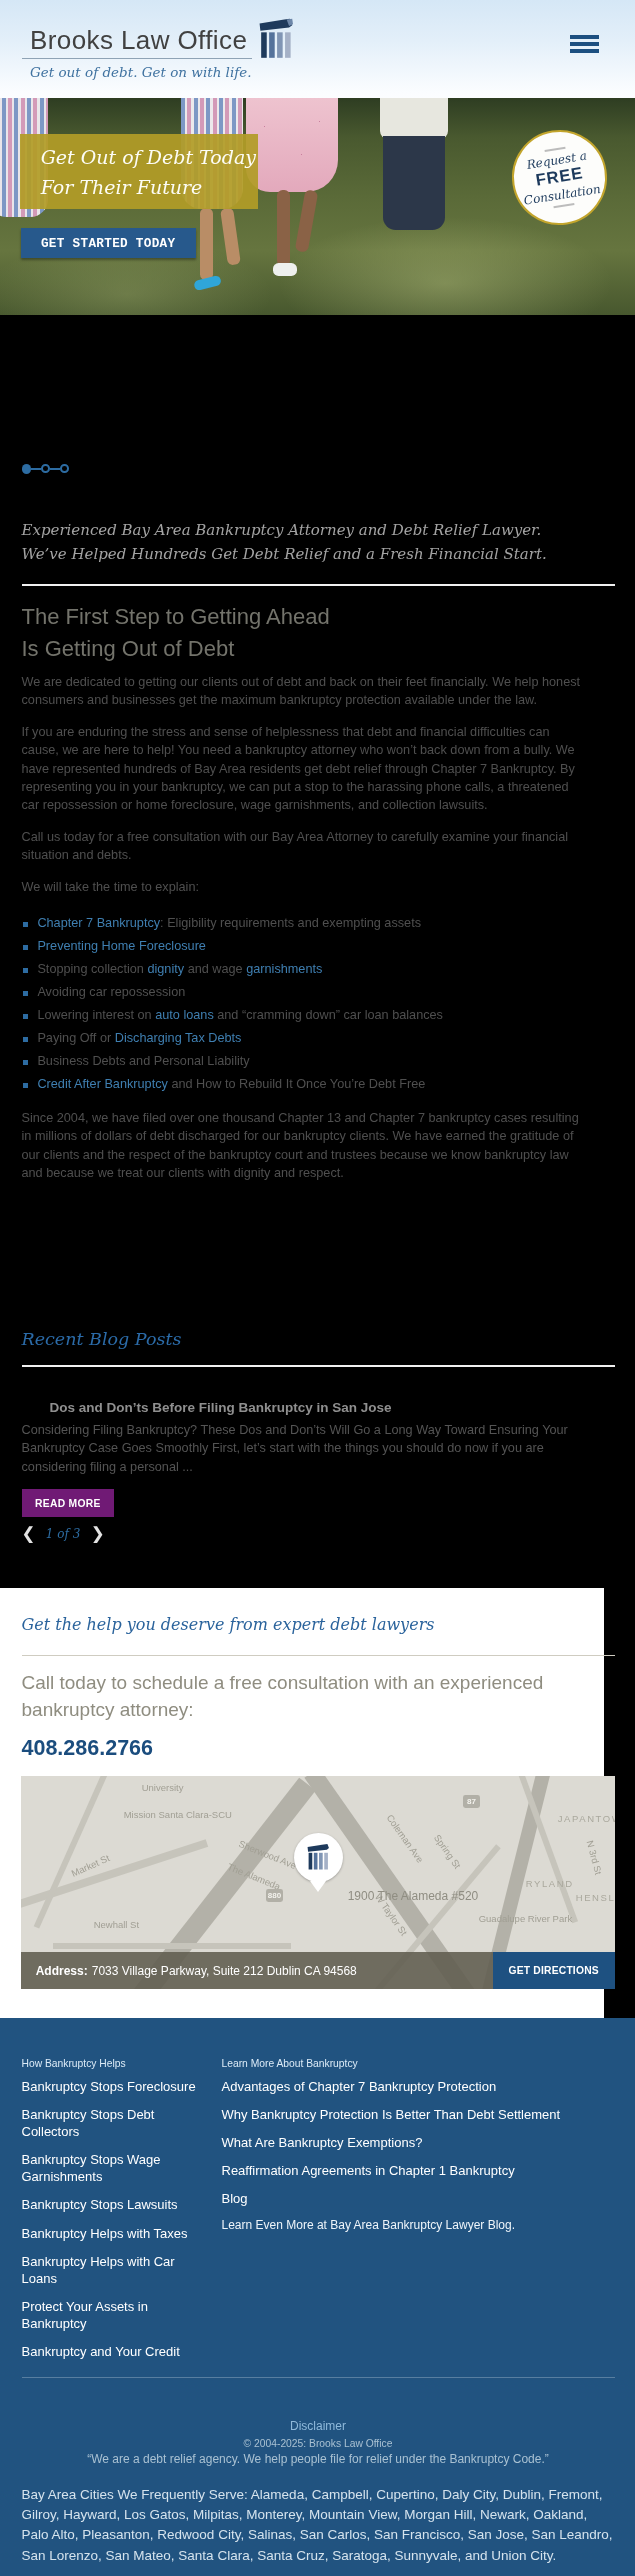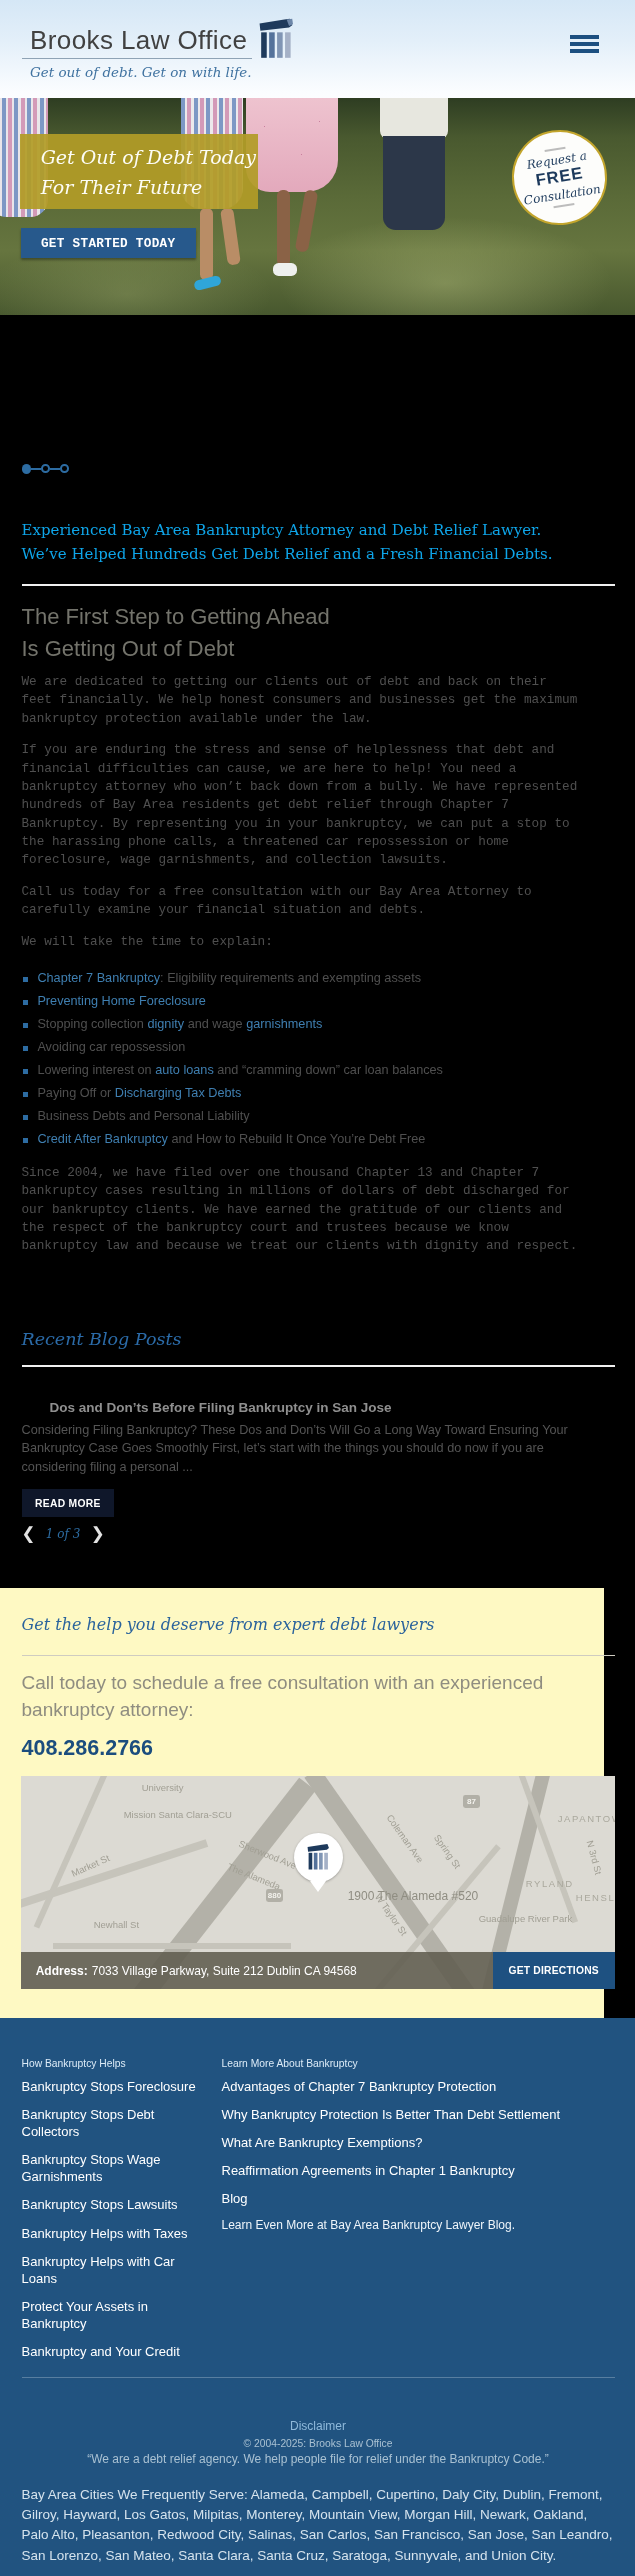--- a/index.html
+++ b/index.html
@@ -60,45 +60,45 @@
     font-size:12px; color:#1d3a5c; line-height:1.2; }
   .badge .b2 { font-size:16.7px; font-weight:bold; color:#1d3a5c; letter-spacing:0.8px; line-height:1.25; }
 
   
   .black { position:absolute; top:315px; left:0; width:636px; height:1272px; background:#000; }
   .slider-dots { position:absolute; top:149px; left:21.5px; display:flex; align-items:center; cursor:pointer; }
   .dot { width:9.5px; height:9.5px; border-radius:50%; background:#2d6ca2; }
   .dot.hollow { width:8.7px; height:8.7px; background:transparent; border:2.4px solid #2d6ca2; }
   .dot-link { width:10.3px; height:2.4px; background:#2d6ca2; }
   .intro { position:absolute; top:203px; left:21.5px; width:580px;
-    font-family:"DejaVu Serif","Liberation Serif",serif; 
-    font-size:15px; line-height:1.6; color:#0ea5e9; }
+    font-family:"DejaVu Serif","Liberation Serif",serif; font-style:italic;
+    font-size:15px; line-height:1.6; color:#a3a3a3; }
   .rule1 { position:absolute; top:269px; left:21.5px; width:593px; height:1.6px; background:#f0f0f0; }
   .main-heading { position:absolute; top:286px; left:21.5px; font-size:22px; font-weight:normal;
     color:#73736b; line-height:1.45; }
   .copy { position:absolute; top:358px; left:21.5px; width:561px; font-size:12.7px; line-height:18.3px; color:#4f4f4f; }
-  .copy p { margin-bottom:13.5px;font-family:Liberation Mono, monospace; }
+  .copy p { margin-bottom:13.5px; }
   .copy ul { list-style:none; margin:16px 0 1.6px 1.6px; }
   .copy li { position:relative; padding-left:14.3px; line-height:23px; }
   .copy li::before { content:""; position:absolute; left:0; top:9.5px; width:4.8px; height:4.8px; background:#2d6ca2; }
   .lnk { color:#3f7fb1; cursor:pointer; }
   .blog-heading { position:absolute; top:1014px; left:21.5px;
     font-family:"DejaVu Serif","Liberation Serif",serif; font-style:italic; font-size:17.5px; color:#2b6ba8; }
   .rule2 { position:absolute; top:1050px; left:21.5px; width:593px; height:1.6px; background:#f0f0f0; }
   .post-title { position:absolute; top:1085px; left:21.5px; font-size:13.5px; font-weight:bold; color:#8f8f8f; cursor:pointer;padding-left:28px; }
   .post-excerpt { position:absolute; top:1106px; left:21.5px; width:556px; font-size:12.7px; line-height:18.3px; color:#545454; }
-  .read-more { position:absolute; top:1174px; left:21.5px; background:#0f172a; color:#fff;
+  .read-more { position:absolute; top:1174px; left:21.5px; background:#701a75; color:#fff;
     font-weight:bold; font-size:10.3px; letter-spacing:0.3px; padding:8.7px 13.5px; border:none; cursor:pointer; }
   .pager { position:absolute; top:1208px; left:21.5px; display:flex; align-items:center; gap:10.3px; }
   .pager .chev { color:#e3e3e3; font-size:16.7px; font-weight:bold; cursor:pointer; }
   .pager .count { font-family:"DejaVu Serif","Liberation Serif",serif; font-style:italic;
     font-size:12px; color:#2d6ca2; }
 
   
-  .beige { position:absolute; top:1588px; left:0; width:604px; height:431px; background:#fef9c3; }
+  .beige { position:absolute; top:1588px; left:0; width:604px; height:431px; background:#ffffff; }
   .help-heading { position:absolute; top:27px; left:21.5px;
     font-family:"DejaVu Serif","Liberation Serif",serif; font-style:italic; font-size:16px; color:#2a639c; }
   .rule3 { position:absolute; top:67px; left:21.5px; width:593px; height:0.8px; background:#cfccc1; }
   .call-text { position:absolute; top:81px; left:21.5px; width:572px; font-size:19px; line-height:27px; color:#8f8d80; }
   .phone { position:absolute; top:148px; left:21.5px; font-size:21.5px; font-weight:bold; color:#1b4d7e; cursor:pointer; }
   .map { position:absolute; top:188px; left:20.7px; width:594px; height:213px; background:#dcdad3; overflow:hidden; cursor:pointer; }
   .road { position:absolute; background:#c6c4bb; }
   .road.big { background:#b3b1a8; }
   .map-label { position:absolute; font-size:9.5px; color:#a19f94; white-space:nowrap; }
   .map-label.area { letter-spacing:1.6px; font-size:9.5px; color:#aaa89d; }
@@ -190,21 +190,21 @@
     <div class="slider-dots">
       <span class="dot"></span>
       <span class="dot-link"></span>
       <span class="dot hollow"></span>
       <span class="dot-link"></span>
       <span class="dot hollow"></span>
     </div>
 
     <div class="intro">
       <div>Experienced Bay Area Bankruptcy Attorney and Debt Relief Lawyer.</div>
-      <div>We’ve Helped Hundreds Get Debt Relief and a Fresh Financial Debts.</div>
+      <div>We’ve Helped Hundreds Get Debt Relief and a Fresh Financial Start.</div>
     </div>
 
     <div class="rule1"></div>
 
     <h1 class="main-heading">
       <div>The First Step to Getting Ahead</div>
       <div>Is Getting Out of Debt</div>
     </h1>
 
     <div class="copy">

